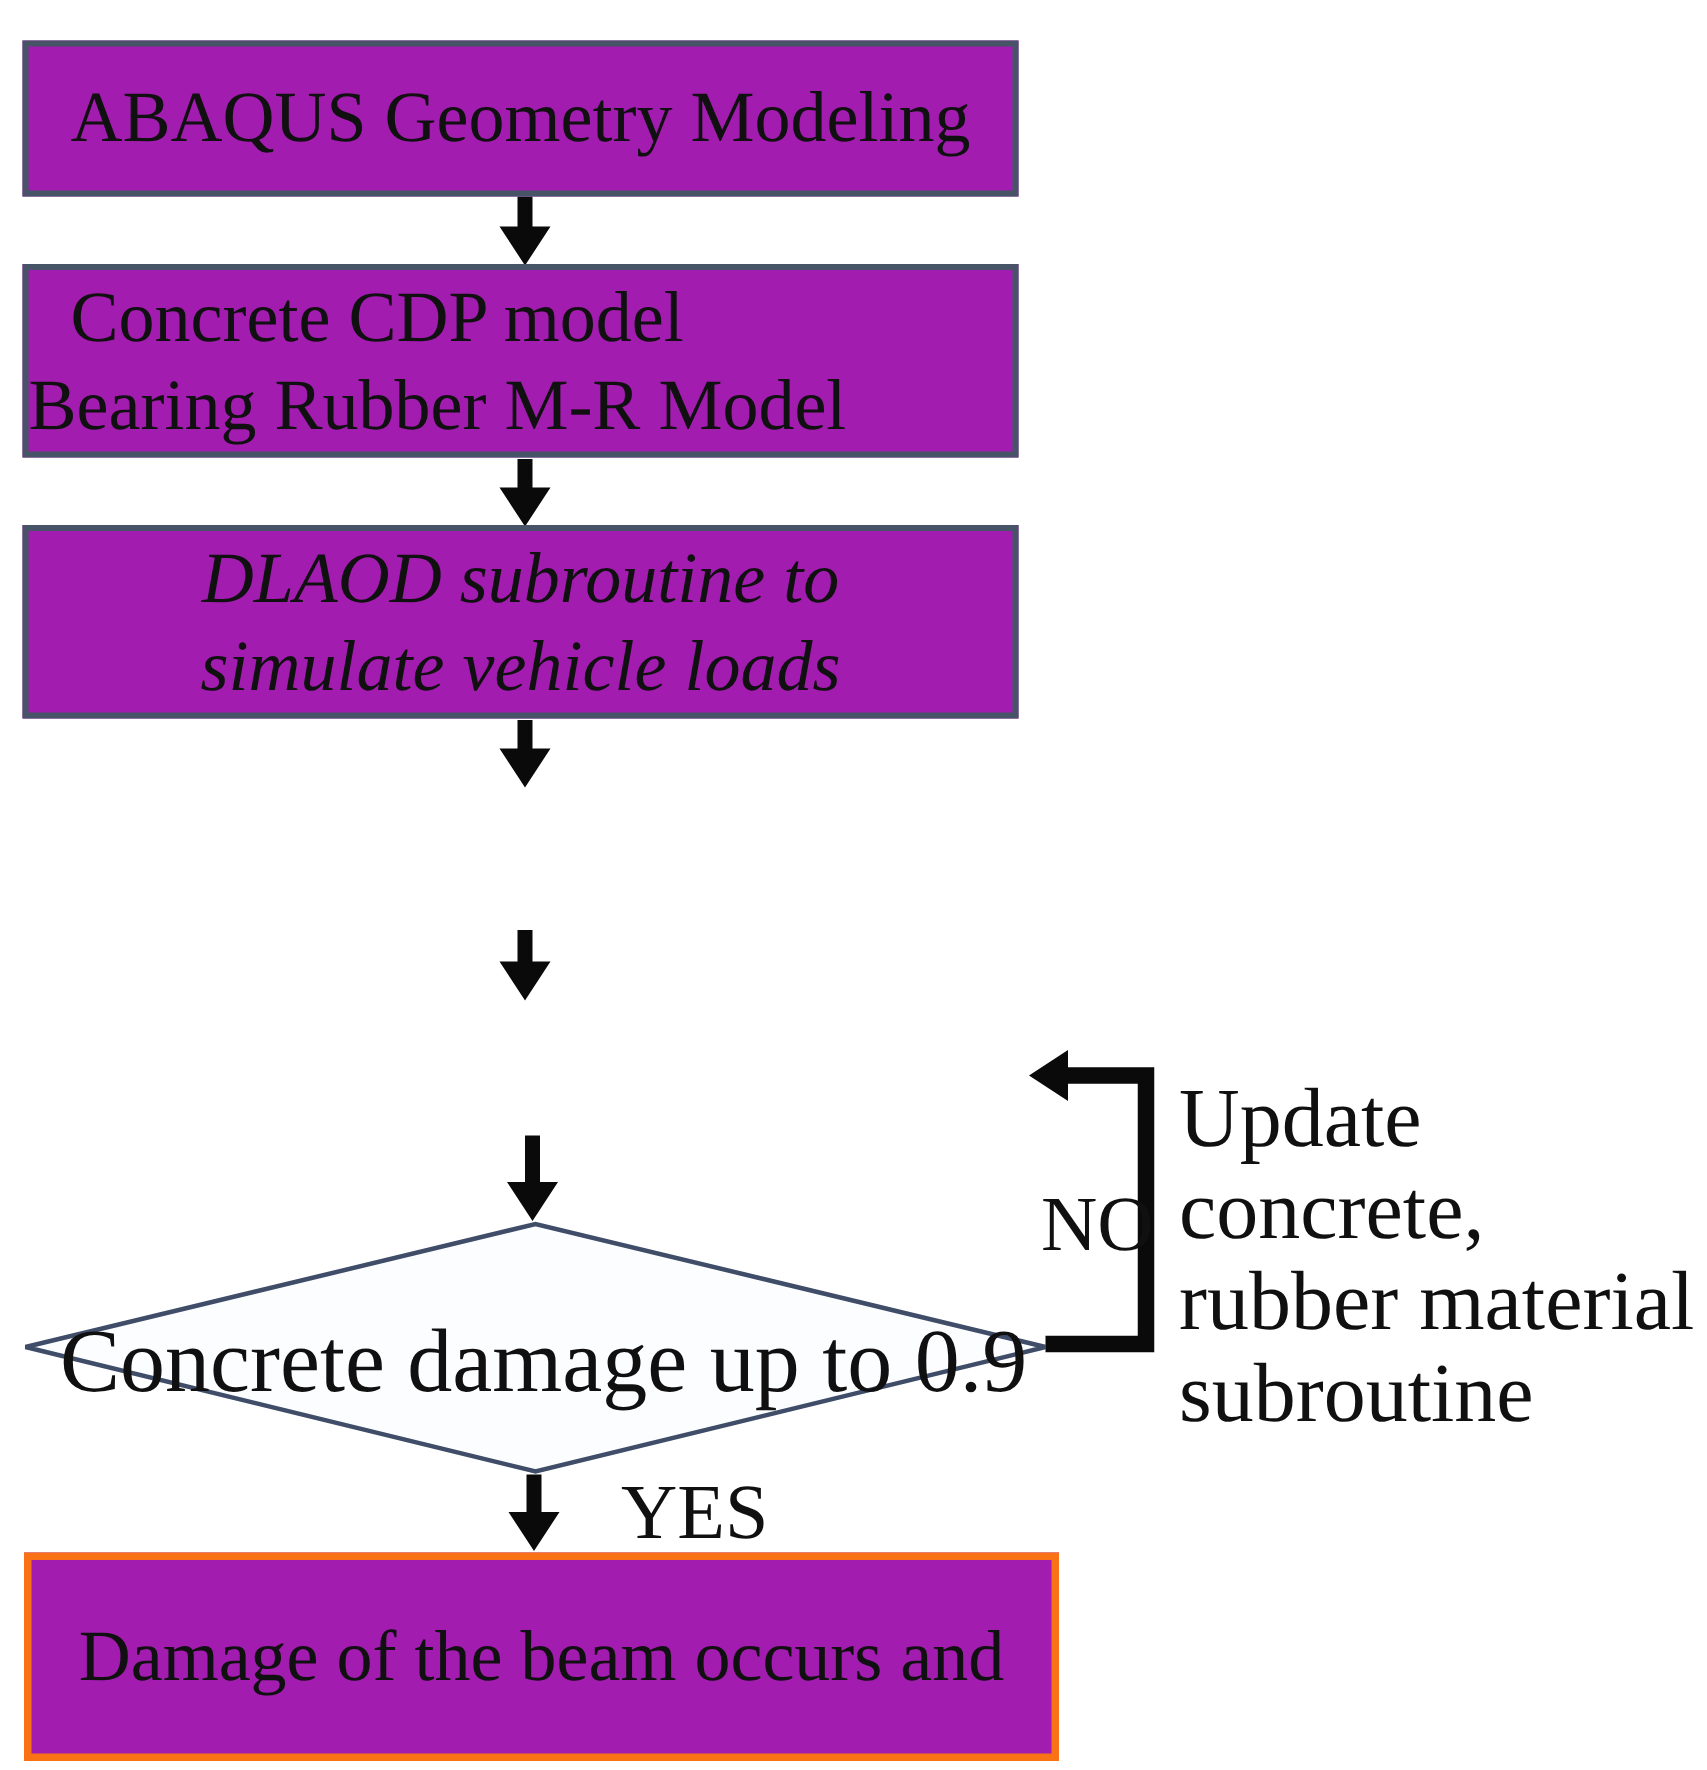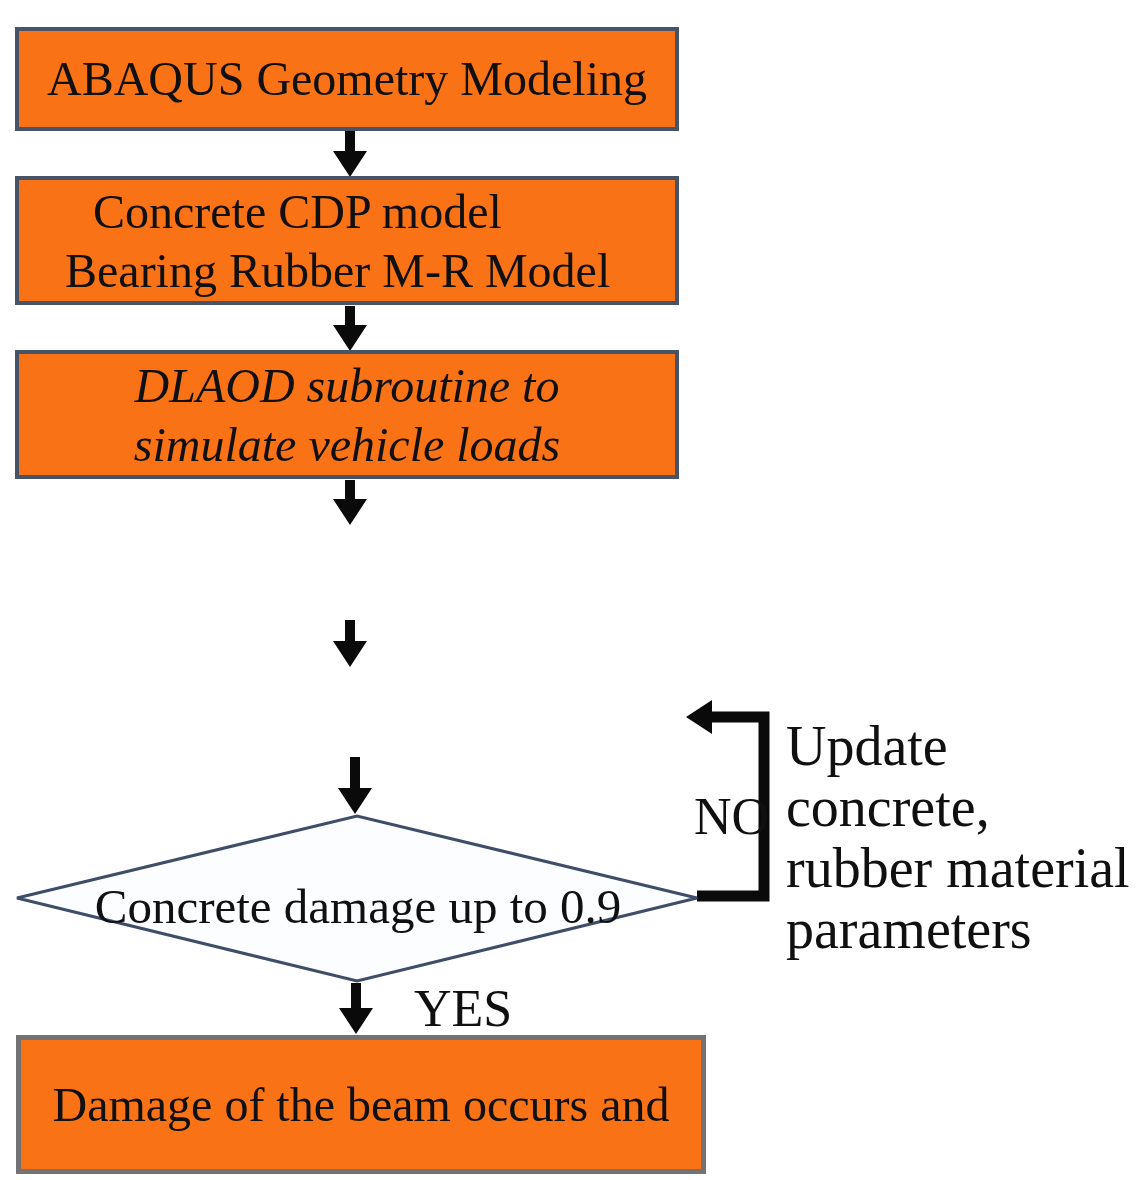--- a/index.html
+++ b/index.html
@@ -3,35 +3,35 @@
 <meta charset="utf-8">
 <style>
   html,body{margin:0;padding:0;background:#ffffff;}
   .stage{
     position:relative;width:1138px;height:1180px;background:#ffffff;overflow:hidden;
     font-family:"Liberation Serif","DejaVu Serif",serif;color:#101010;
   }
   .layer{position:absolute;left:0;top:0;}
   .box{
     position:absolute;left:15px;width:664px;box-sizing:border-box;
-    border:4px solid #475468;background:#f97316;
+    border:4px solid #475468;background:#a21caf;
     display:flex;flex-direction:column;justify-content:center;align-items:center;
     font-size:48px;line-height:60px;text-align:center;
   }
   .box .line{white-space:nowrap;}
   .box-1{top:27px;height:104px;}
-  .box-2{top:176px;height:129px;align-items:flex-start;padding-left:46px;text-align:left;line-height:59px;}
+  .box-2{top:176px;height:129px;align-items:flex-start;text-align:left;line-height:59px;}
   .box-2 .line:first-child{padding-left:28px;}
   .box-3{top:350px;height:129px;line-height:59px;font-style:italic;}
   .box-4{top:524px;height:95px;}
   .box-5{top:667px;height:89px;}
-  .box-terminal{top:1035px;left:16px;width:690px;height:139px;border:5px solid #737373;line-height:62px;}
+  .box-terminal{top:1035px;left:16px;width:690px;height:139px;border:5px solid #f97316;line-height:62px;}
   .diamond-label{
-    position:absolute;left:40px;top:881px;width:636px;text-align:center;
-    font-size:49px;line-height:52px;white-space:nowrap;
+    position:absolute;left:40px;top:881px;width:636px;
+    font-size:60px;line-height:52px;white-space:nowrap;
   }
   .side-label{position:absolute;font-size:52px;line-height:52px;white-space:nowrap;}
   .no-label{left:694px;top:791px;}
   .yes-label{left:414px;top:983px;}
   .update-note{position:absolute;left:786px;top:716px;width:352px;font-size:56px;line-height:61px;}
 </style>
 </head>
 <body>
 
 <div class="stage">
@@ -68,21 +68,21 @@
 
 
 
   <div class="diamond-label">Concrete damage up to 0.9</div>
 
   <div class="side-label no-label">NO</div>
 
   <div class="update-note">
     <div class="line">Update concrete,</div>
     <div class="line">rubber material</div>
-    <div class="line">parameters</div>
+    <div class="line">subroutine</div>
   </div>
 
   <div class="side-label yes-label">YES</div>
 
   <div class="box box-terminal">
     <div class="line">Damage of the beam occurs and</div>
   </div>
 
 </div>
 

